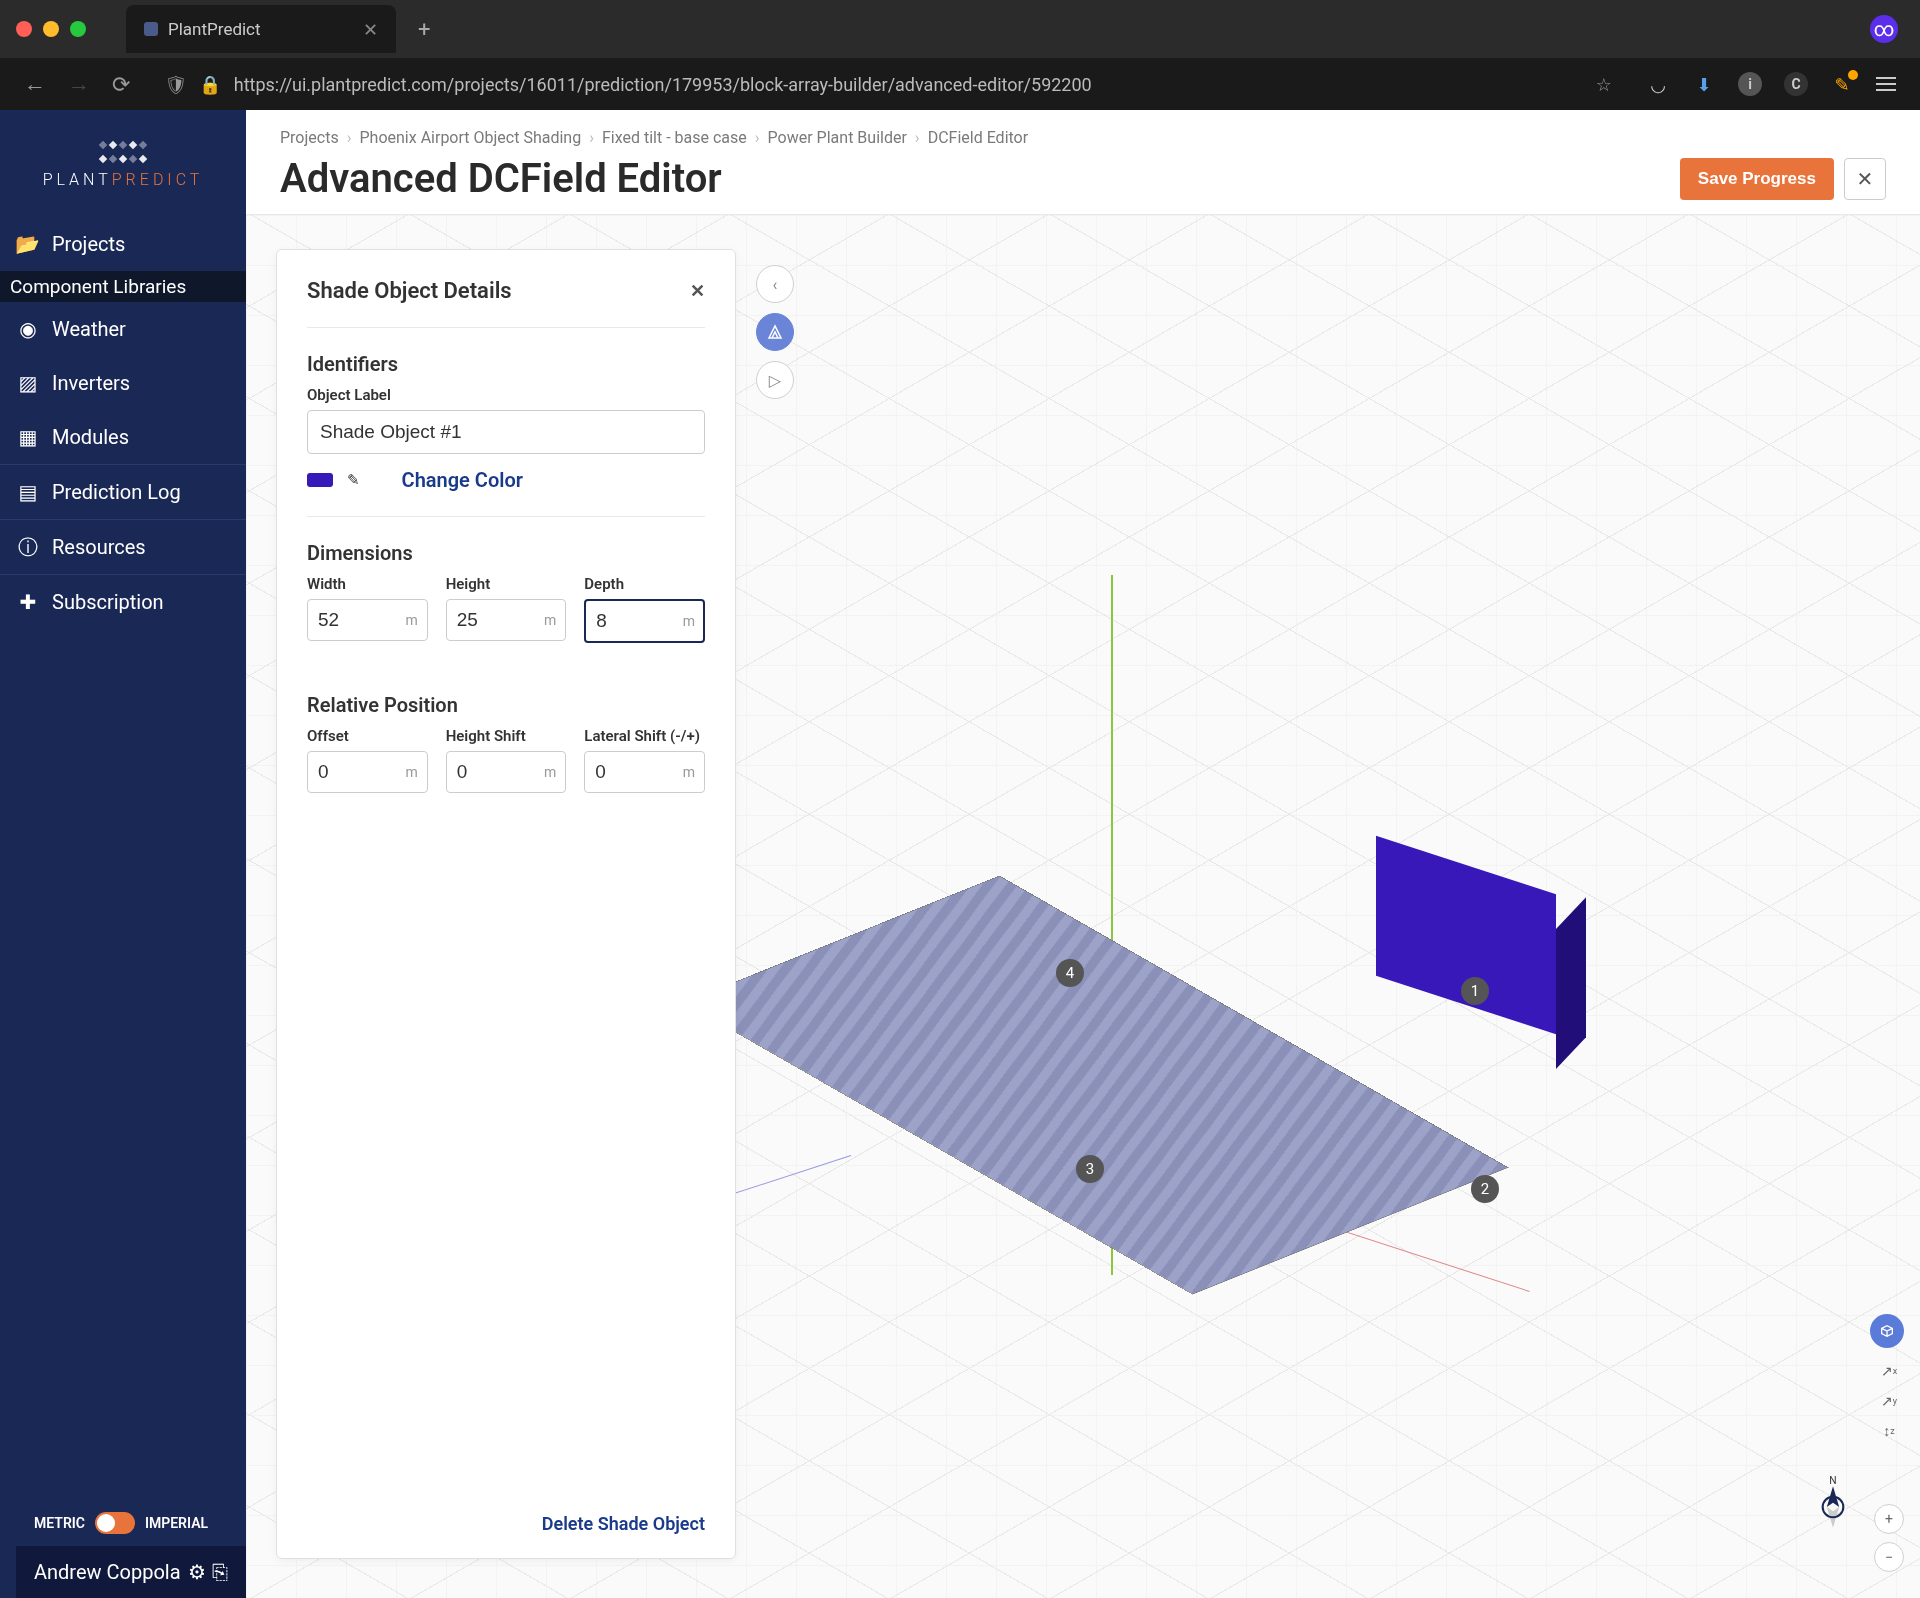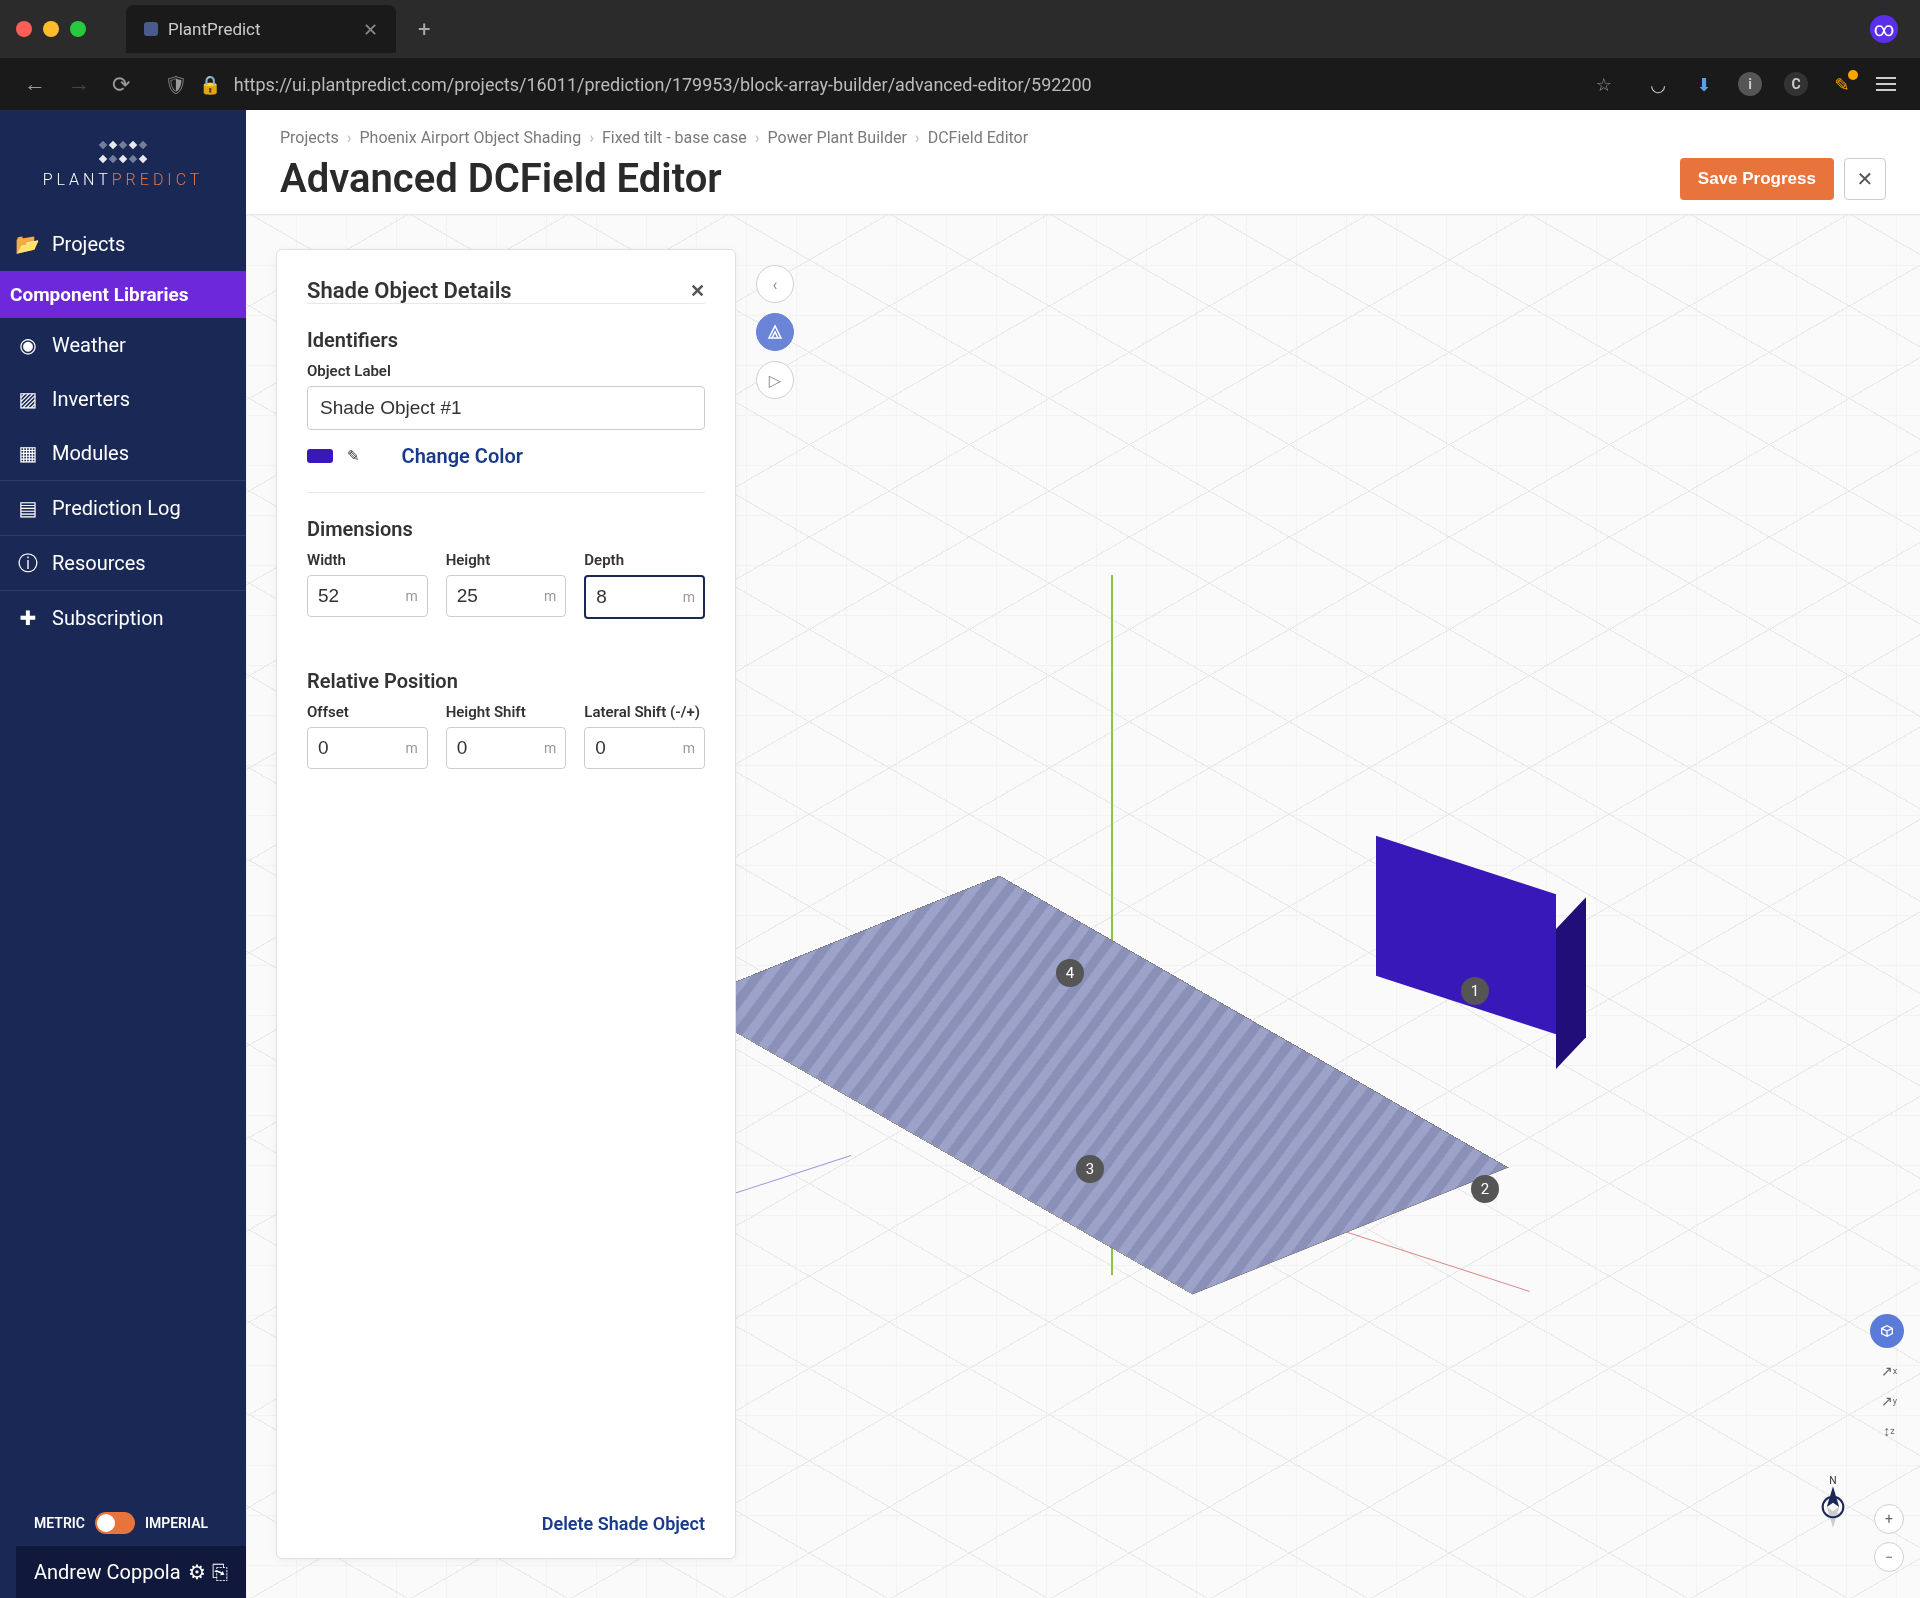--- a/index.html
+++ b/index.html
@@ -38,21 +38,21 @@
 
 .app { display:flex; height:calc(1598px - 58px - 52px); background:#fff; }
 .sidebar { width:246px; background:#1a2855; color:#fff; display:flex; flex-direction:column; }
 .logo{padding:32px 0 28px;text-align:center;}
 .logo-dots{display:flex;justify-content:center;gap:4px;margin-bottom:8px;}
 .logo-dot{width:6px;height:6px;background:#fff;transform:rotate(45deg);opacity:.4;}
 .logo-dot.b{opacity:.9;}
 .logo-text{font-size:16px;letter-spacing:4px;font-weight:300;}
 .logo-text .o{color:#e8743b;}
 .nav-item{padding:15px 18px;display:flex;align-items:center;gap:14px;font-size:20px;cursor:pointer;}
-.nav-header{padding:12px 10px;font-size:19px;font-weight:700;background:#6d28d9;}
+.nav-header{padding:4px 10px;font-size:19px;font-weight:400;background:#0f172a;}
 .nav-sep{border-top:1px solid #2a3a6a;}
 .nav-icon{width:20px;height:20px;display:inline-flex;align-items:center;justify-content:center;}
 .spacer{flex:1;}
 .unit-toggle{padding:12px 34px;font-size:14px;font-weight:600;display:flex;align-items:center;gap:10px;}
 .unit-switch{width:40px;height:22px;background:#e8743b;border-radius:11px;position:relative;}
 .unit-switch::after{content:"";position:absolute;left:2px;top:2px;width:18px;height:18px;background:#fff;border-radius:50%;}
 .user-bar{padding:14px 18px;font-size:20px;display:flex;align-items:center;justify-content:space-between;background:#10193b;margin-left:16px;}
 .user-icons{display:flex;gap:6px;}
 
 .main { flex:1; display:flex; flex-direction:column; background:#fff; position:relative; }
@@ -101,21 +101,21 @@
   background:repeating-linear-gradient(60deg,#8a90b8 0 10px,#9ca2c8 10px 20px);
   transform:rotateX(55deg) rotateZ(45deg) skewX(-10deg);
   border:1px solid #777;}
 .shade-block{position:absolute;left:880px;top:450px;width:180px;height:140px;background:#3818b8;
   transform:skewY(18deg);}
 .shade-block::after{content:"";position:absolute;right:-30px;top:14px;width:30px;height:140px;background:#220e78;transform:skewY(-54deg);}
 .num-badge{position:absolute;width:28px;height:28px;background:#555;color:#fff;border-radius:50%;display:flex;align-items:center;justify-content:center;font-size:15px;z-index:3;pointer-events:none;}
 
 
 .panel{position:absolute;left:30px;top:34px;width:460px;background:#fff;border:1px solid #e0e0e0;border-radius:6px;padding:28px 30px 10px;box-shadow:0 2px 8px rgba(0,0,0,.05);z-index:10;height:1310px;}
-.panel-header{display:flex;justify-content:space-between;align-items:center;border-bottom:1px solid #e8e8e8;margin-bottom:24px;}
+.panel-header{display:flex;justify-content:space-between;align-items:center;padding-bottom:24px;border-bottom:1px solid #e8e8e8;margin-bottom:24px;}
 .panel-title{font-size:22px;font-weight:600;color:#333;}
 .panel-close{font-size:18px;color:#555;cursor:pointer;font-weight:bold;}
 .section-title{font-size:20px;font-weight:600;margin-bottom:10px;color:#333;}
 .field-label{font-size:15px;color:#333;font-weight:600;margin-bottom:6px;display:block;}
 .input-text{width:100%;border:1px solid #ccc;border-radius:4px;padding:10px 12px;font-size:19px;color:#333;}
 .input-text.focused{border:2px solid #1a2855;}
 .row{display:flex;gap:18px;margin-bottom:20px;}
 .col{flex:1;}
 .unit-wrap{position:relative;}
 .unit-wrap .unit{position:absolute;right:10px;top:50%;transform:translateY(-50%);color:#999;font-size:14px;}

